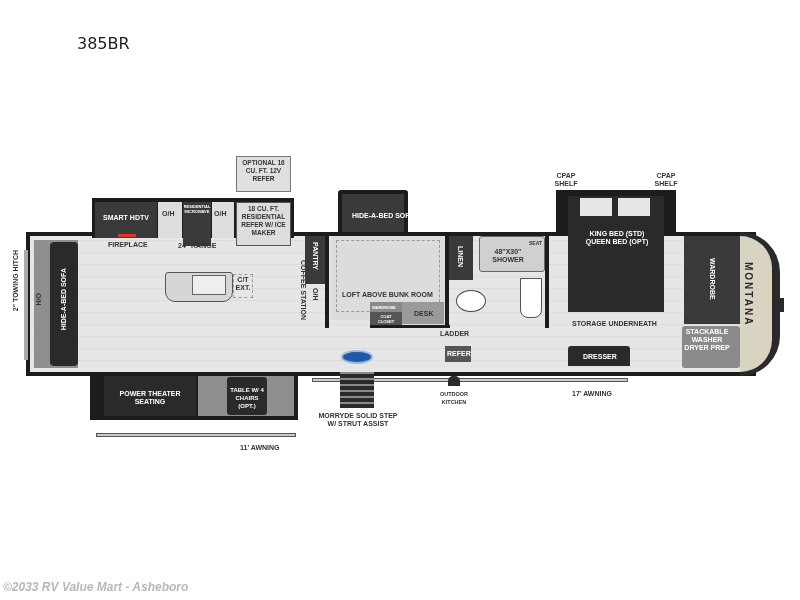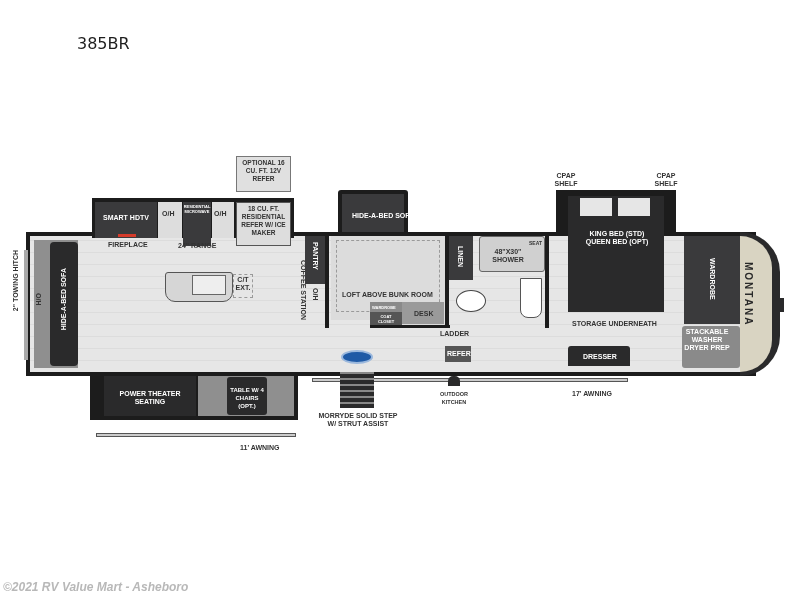--- a/index.html
+++ b/index.html
@@ -123,13 +123,13 @@
   <div class="lbl" style="left:240px;top:294px;">11' AWNING</div>
 
   <div class="abs" style="left:312px;top:228px;width:316px;height:4px;background:#ccc;border:1px solid #555;"></div>
   <div class="lbl" style="left:572px;top:240px;">17' AWNING</div>
   <div class="abs" style="left:340px;top:222px;width:34px;height:36px;background:repeating-linear-gradient(0deg,#2a2a2b 0 4px,#888 4px 6px);"></div>
   <div class="lbl" style="left:318px;top:262px;width:80px;white-space:normal;">MORRYDE SOLID STEP W/ STRUT ASSIST</div>
   <div class="abs darker" style="left:448px;top:226px;width:12px;height:10px;border-radius:5px 5px 0 0;"></div>
   <div class="lbl" style="left:436px;top:240px;width:36px;white-space:normal;font-size:5.5px;">OUTDOOR KITCHEN</div>
 </div>
 
-<div class="copyright">©2021 RV Value Mart - Asheboro</div>
+<div class="copyright">©2033 RV Value Mart - Asheboro</div>
 
 </body></html>

